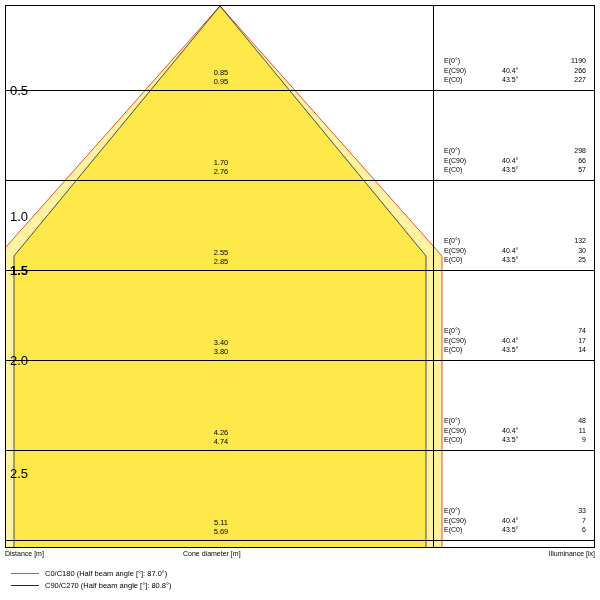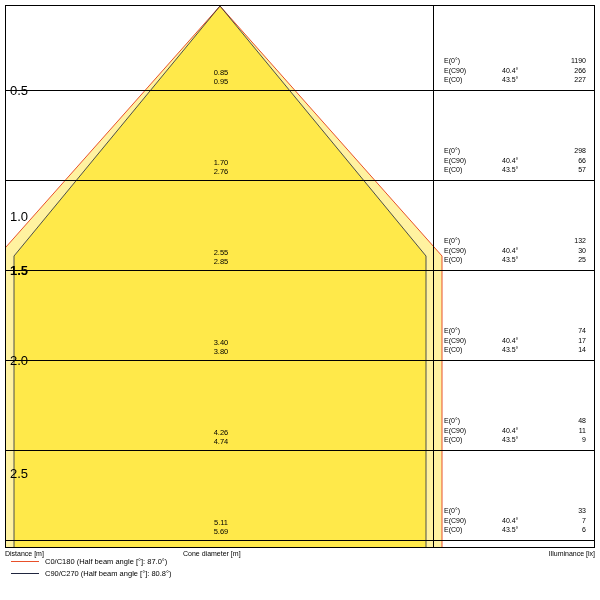--- a/index.html
+++ b/index.html
@@ -121,21 +121,21 @@
     font-size: 7px;
   }
   .cap-left   { position: absolute; left: 0px;  top: 1px; }
   .cap-center { position: absolute; left: 178px; top: 1px; }
   .cap-right  { position: absolute; right: 0px; top: 1px; }
 
   
   .legend {
     position: absolute;
     left: 5px;
-    top: 556px;
+    top: 568px;
     width: 590px;
     font-size: 7.5px;
   }
   .legend-row {
     position: relative;
     height: 12px;
     line-height: 12px;
   }
   .legend-swatch {
     position: absolute;

